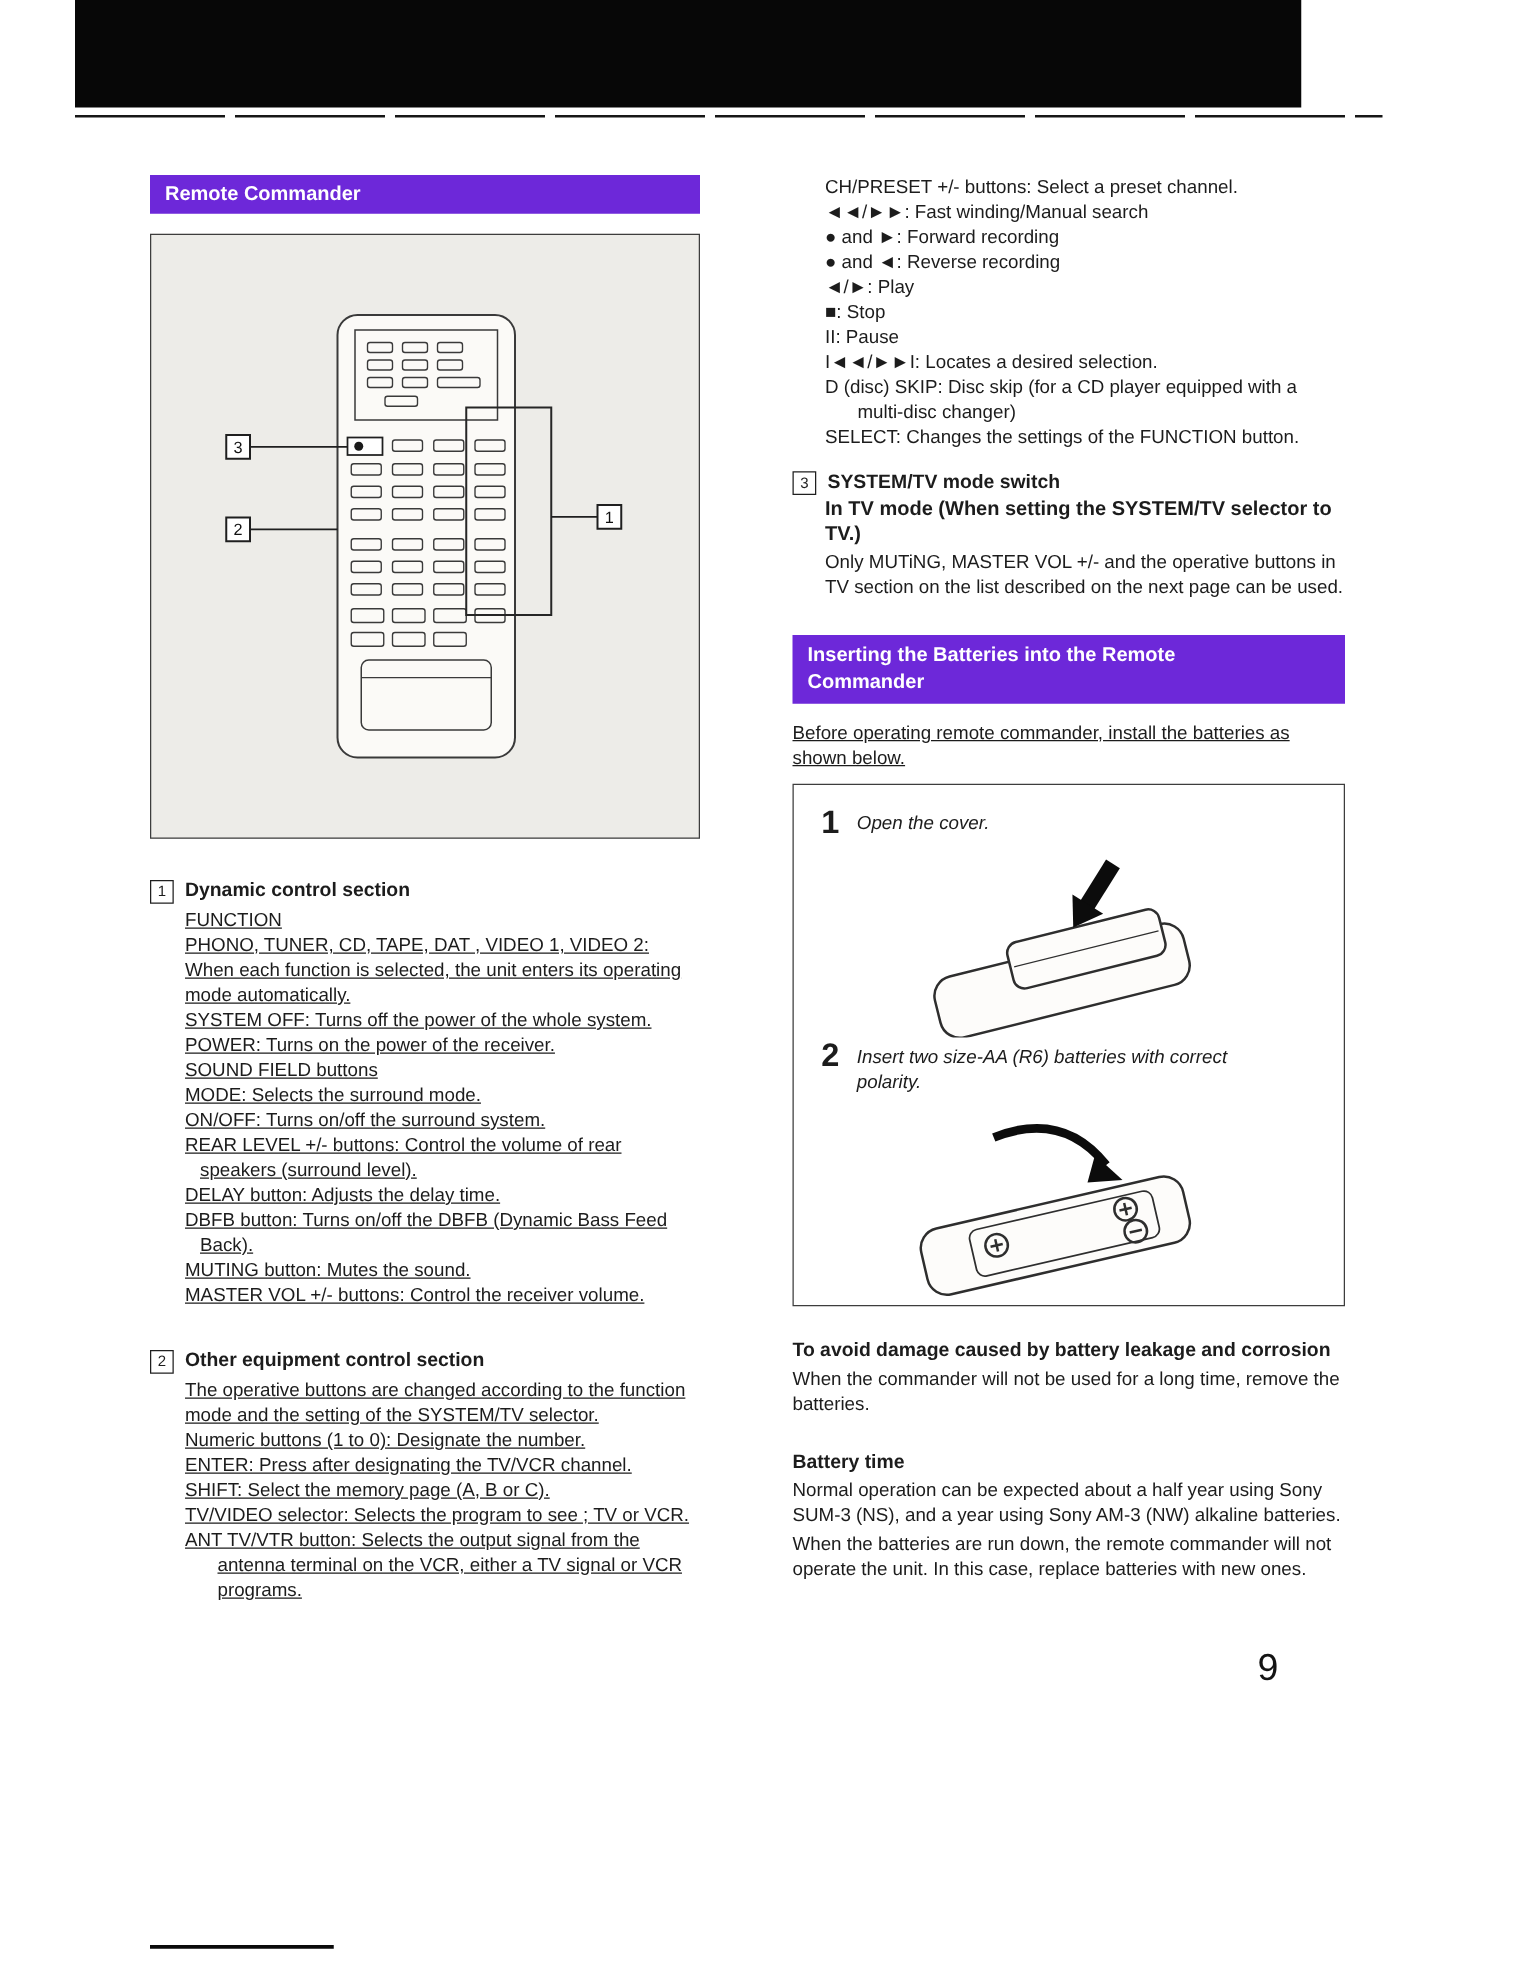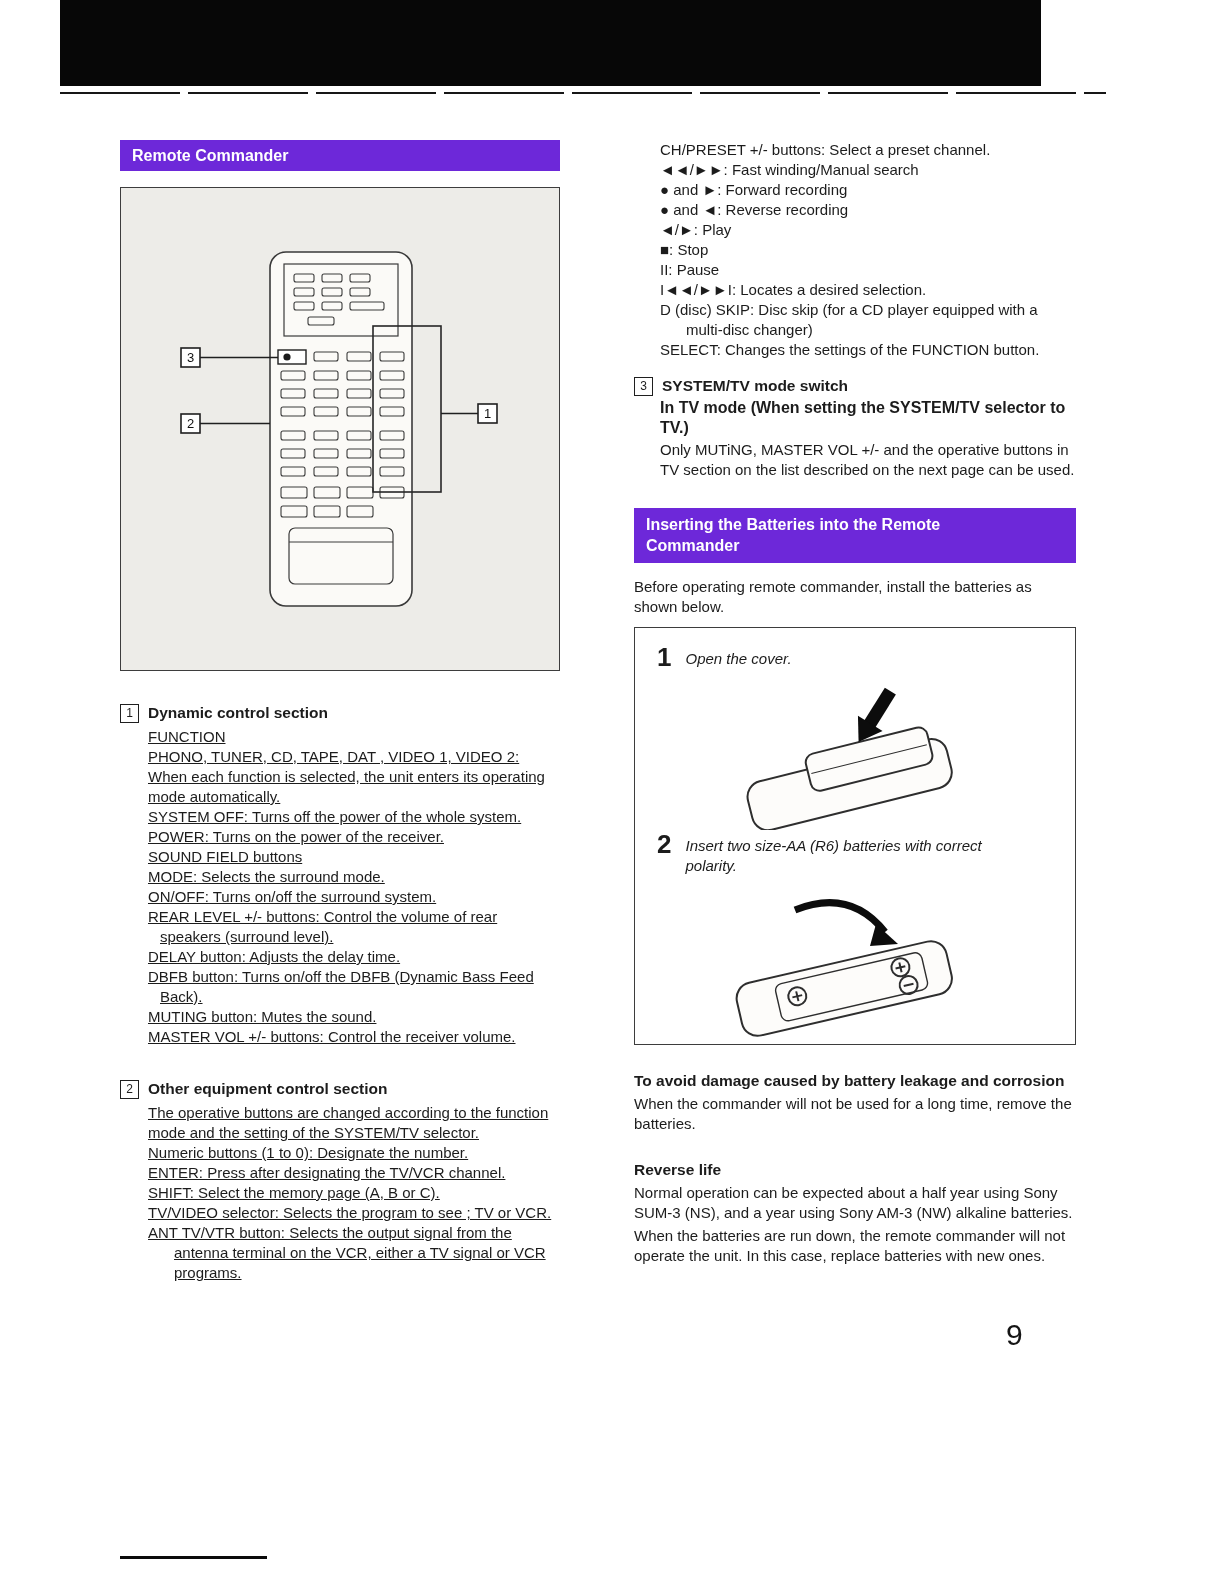--- a/index.html
+++ b/index.html
@@ -24,21 +24,21 @@
   .sec-title{font-weight:bold;font-size:15.5px;line-height:20px;}
   .sec-body{margin-left:28px;margin-top:4px;font-size:15px;line-height:20px;text-decoration:underline;}
   .ln{}
   .h{padding-left:12px;text-indent:-12px;}
   .h2{padding-left:26px;text-indent:-26px;}
   .right-lines{font-size:15px;line-height:20px;margin-left:26px;}
   .systv{margin-top:16px;}
   .systv .sub{margin-left:26px;}
   .bold-sub{font-weight:bold;font-size:16px;line-height:20px;margin-top:2px;}
   .norm{font-size:15px;line-height:20px;margin-top:2px;}
-  .intro{margin:14px 0 0 0;font-size:15px;line-height:20px;}
+  .intro{margin:14px 0 0 0;font-size:15px;line-height:20px;text-decoration:underline;}
   .battery-box{margin-top:10px;border:1px solid #3d3d3d;height:418px;position:relative;box-sizing:border-box;background:#fff;}
   .step{position:absolute;display:flex;gap:14px;align-items:flex-start;}
   .step1{left:22px;top:16px;}
   .step2{left:22px;top:203px;}
   .step-num{font-size:26px;font-weight:bold;line-height:26px;}
   .step-text{font-size:15px;line-height:20px;max-width:300px;padding-top:5px;font-style:italic;}
   .ill1{position:absolute;left:70px;top:52px;}
   .ill2{position:absolute;left:65px;top:252px;}
   .bold-para{font-weight:bold;font-size:15.5px;line-height:20px;margin-top:26px;}
   .para{font-size:15px;line-height:20px;margin-top:3px;}
@@ -286,20 +286,20 @@
         <g>
           <path d="M 95 30 Q 150 8 185 52" fill="none" stroke="#0c0c0c" stroke-width="7"></path>
           <polygon points="176,44 198,64 170,66" fill="#0c0c0c"></polygon>
         </g>
       </svg>
     </div>
 
     <div class="bold-para">To avoid damage caused by battery leakage and corrosion</div>
     <div class="para">When the commander will not be used for a long time, remove the batteries.</div>
 
-    <div class="bold-para">Reverse life</div>
+    <div class="bold-para">Battery time</div>
     <div class="para">Normal operation can be expected about a half year using Sony SUM-3 (NS), and a year using Sony AM-3 (NW) alkaline batteries.</div>
     <div class="para">When the batteries are run down, the remote commander will not operate the unit. In this case, replace batteries with new ones.</div>
   </div>
 
   <div class="page-num">9</div>
   <div class="bottom-rule"></div>
 </div>
 
 </body></html>

